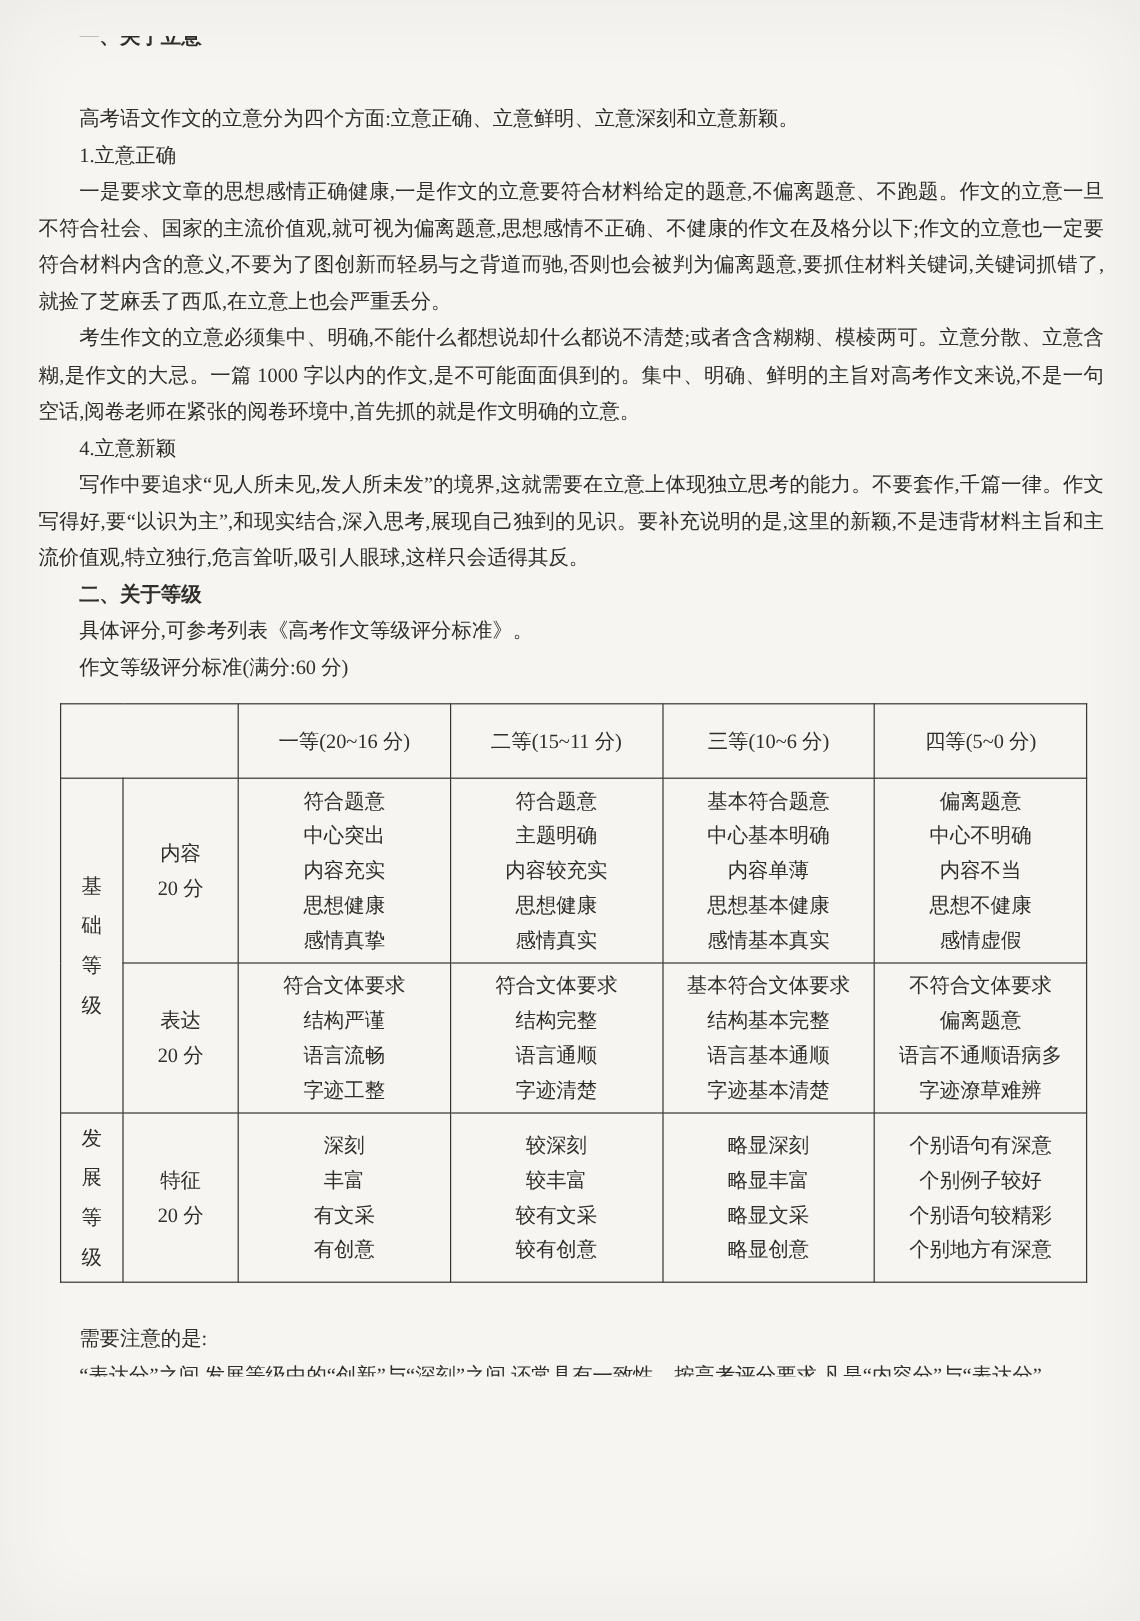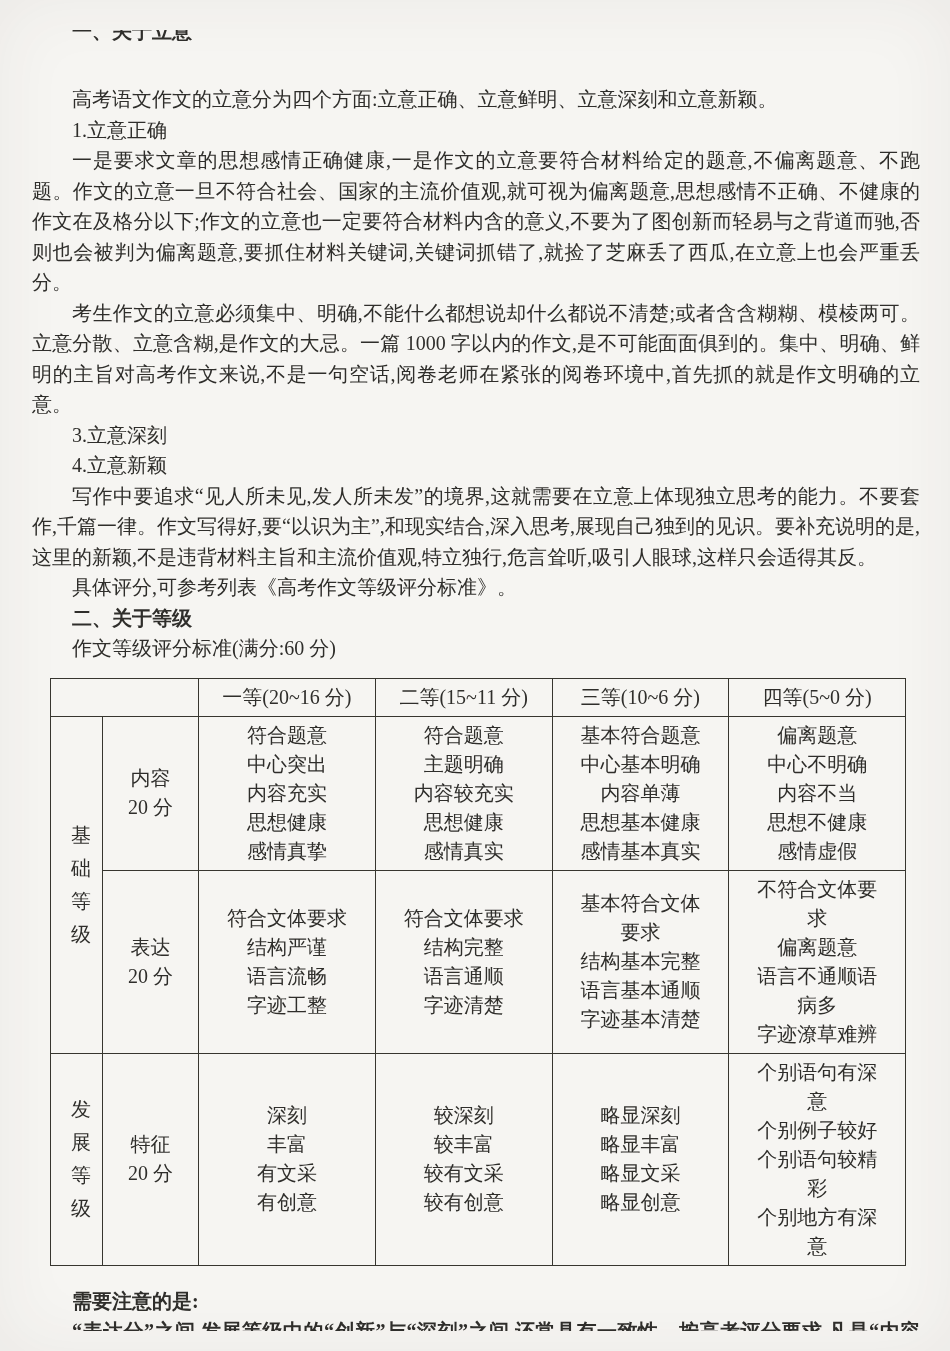--- a/index.html
+++ b/index.html
@@ -4,21 +4,21 @@
 <style>
   * { margin: 0; padding: 0; box-sizing: border-box; }
   html, body { background: #e9e8e5; }
   .page {
     width: 950px;
     height: 1351px;
     margin: 0 auto;
     background: #f6f5f2;
     color: #2f2e2b;
     font-family: "Liberation Serif", "DejaVu Serif", serif;
-    font-size: 20px;
+    font-size: 17px;
     line-height: 30.5px;
     padding: 30px 30px 0 32px;
     overflow: hidden;
     position: relative;
     box-shadow: inset 0 0 70px rgba(60,58,50,0.06);
   }
   .para { text-indent: 2em; text-align: justify; }
   .bold { font-weight: bold; }
 
   .cut-top { height: 15px; overflow: hidden; }
@@ -30,54 +30,53 @@
     border-collapse: collapse;
     width: 856px;
     margin: 14px 0 0 18px;
     table-layout: fixed;
   }
   .grade-table td {
     border: 1.5px solid #37362f;
     text-align: center;
     vertical-align: middle;
     line-height: 29px;
-    padding: 4px 20px;
+    padding: 4px 6px;
   }
-  .grade-table .ghead { height: 38px; padding: 4px; }
+  .grade-table .ghead { height: 38px; padding: 16px; }
   .grade-table .corner { }
   .c-vlabel { width: 52px; }
   .c-aspect { width: 96px; }
   .vlabel .line { line-height: 33px; }
   .aspect .line { line-height: 29px; }
 
-  .notes { margin-top: 20px; font-weight: bold; }
+  .notes { margin-top: 32px; }
 </style>
 </head>
 <body>
 
 <div class="page">
 
   <div class="cut-top">
     <p class="para bold">一、关于立意</p>
   </div>
 
   <p class="para" style="margin-top:39px;">高考语文作文的立意分为四个方面:立意正确、立意鲜明、立意深刻和立意新颖。</p>
 
   <p class="para">1.立意正确</p>
   <p class="para">一是要求文章的思想感情正确健康,一是作文的立意要符合材料给定的题意,不偏离题意、不跑题。作文的立意一旦不符合社会、国家的主流价值观,就可视为偏离题意,思想感情不正确、不健康的作文在及格分以下;作文的立意也一定要符合材料内含的意义,不要为了图创新而轻易与之背道而驰,否则也会被判为偏离题意,要抓住材料关键词,关键词抓错了,就捡了芝麻丢了西瓜,在立意上也会严重丢分。</p>
 
   <p class="para">考生作文的立意必须集中、明确,不能什么都想说却什么都说不清楚;或者含含糊糊、模棱两可。立意分散、立意含糊,是作文的大忌。一篇 1000 字以内的作文,是不可能面面俱到的。集中、明确、鲜明的主旨对高考作文来说,不是一句空话,阅卷老师在紧张的阅卷环境中,首先抓的就是作文明确的立意。</p>
 
-  <p class="para">3.立意深刻</p>
 
   <p class="para">4.立意新颖</p>
   <p class="para">写作中要追求“见人所未见,发人所未发”的境界,这就需要在立意上体现独立思考的能力。不要套作,千篇一律。作文写得好,要“以识为主”,和现实结合,深入思考,展现自己独到的见识。要补充说明的是,这里的新颖,不是违背材料主旨和主流价值观,特立独行,危言耸听,吸引人眼球,这样只会适得其反。</p>
 
+  <p class="para bold">二、关于等级</p>
   <p class="para">具体评分,可参考列表《高考作文等级评分标准》。</p>
-  <p class="para bold">二、关于等级</p>
   <p class="para">作文等级评分标准(满分:60 分)</p>
 
   <table class="grade-table">
     <colgroup>
       <col class="c-vlabel">
         <col class="c-aspect">
         <col>
         <col>
         <col>
         <col>

